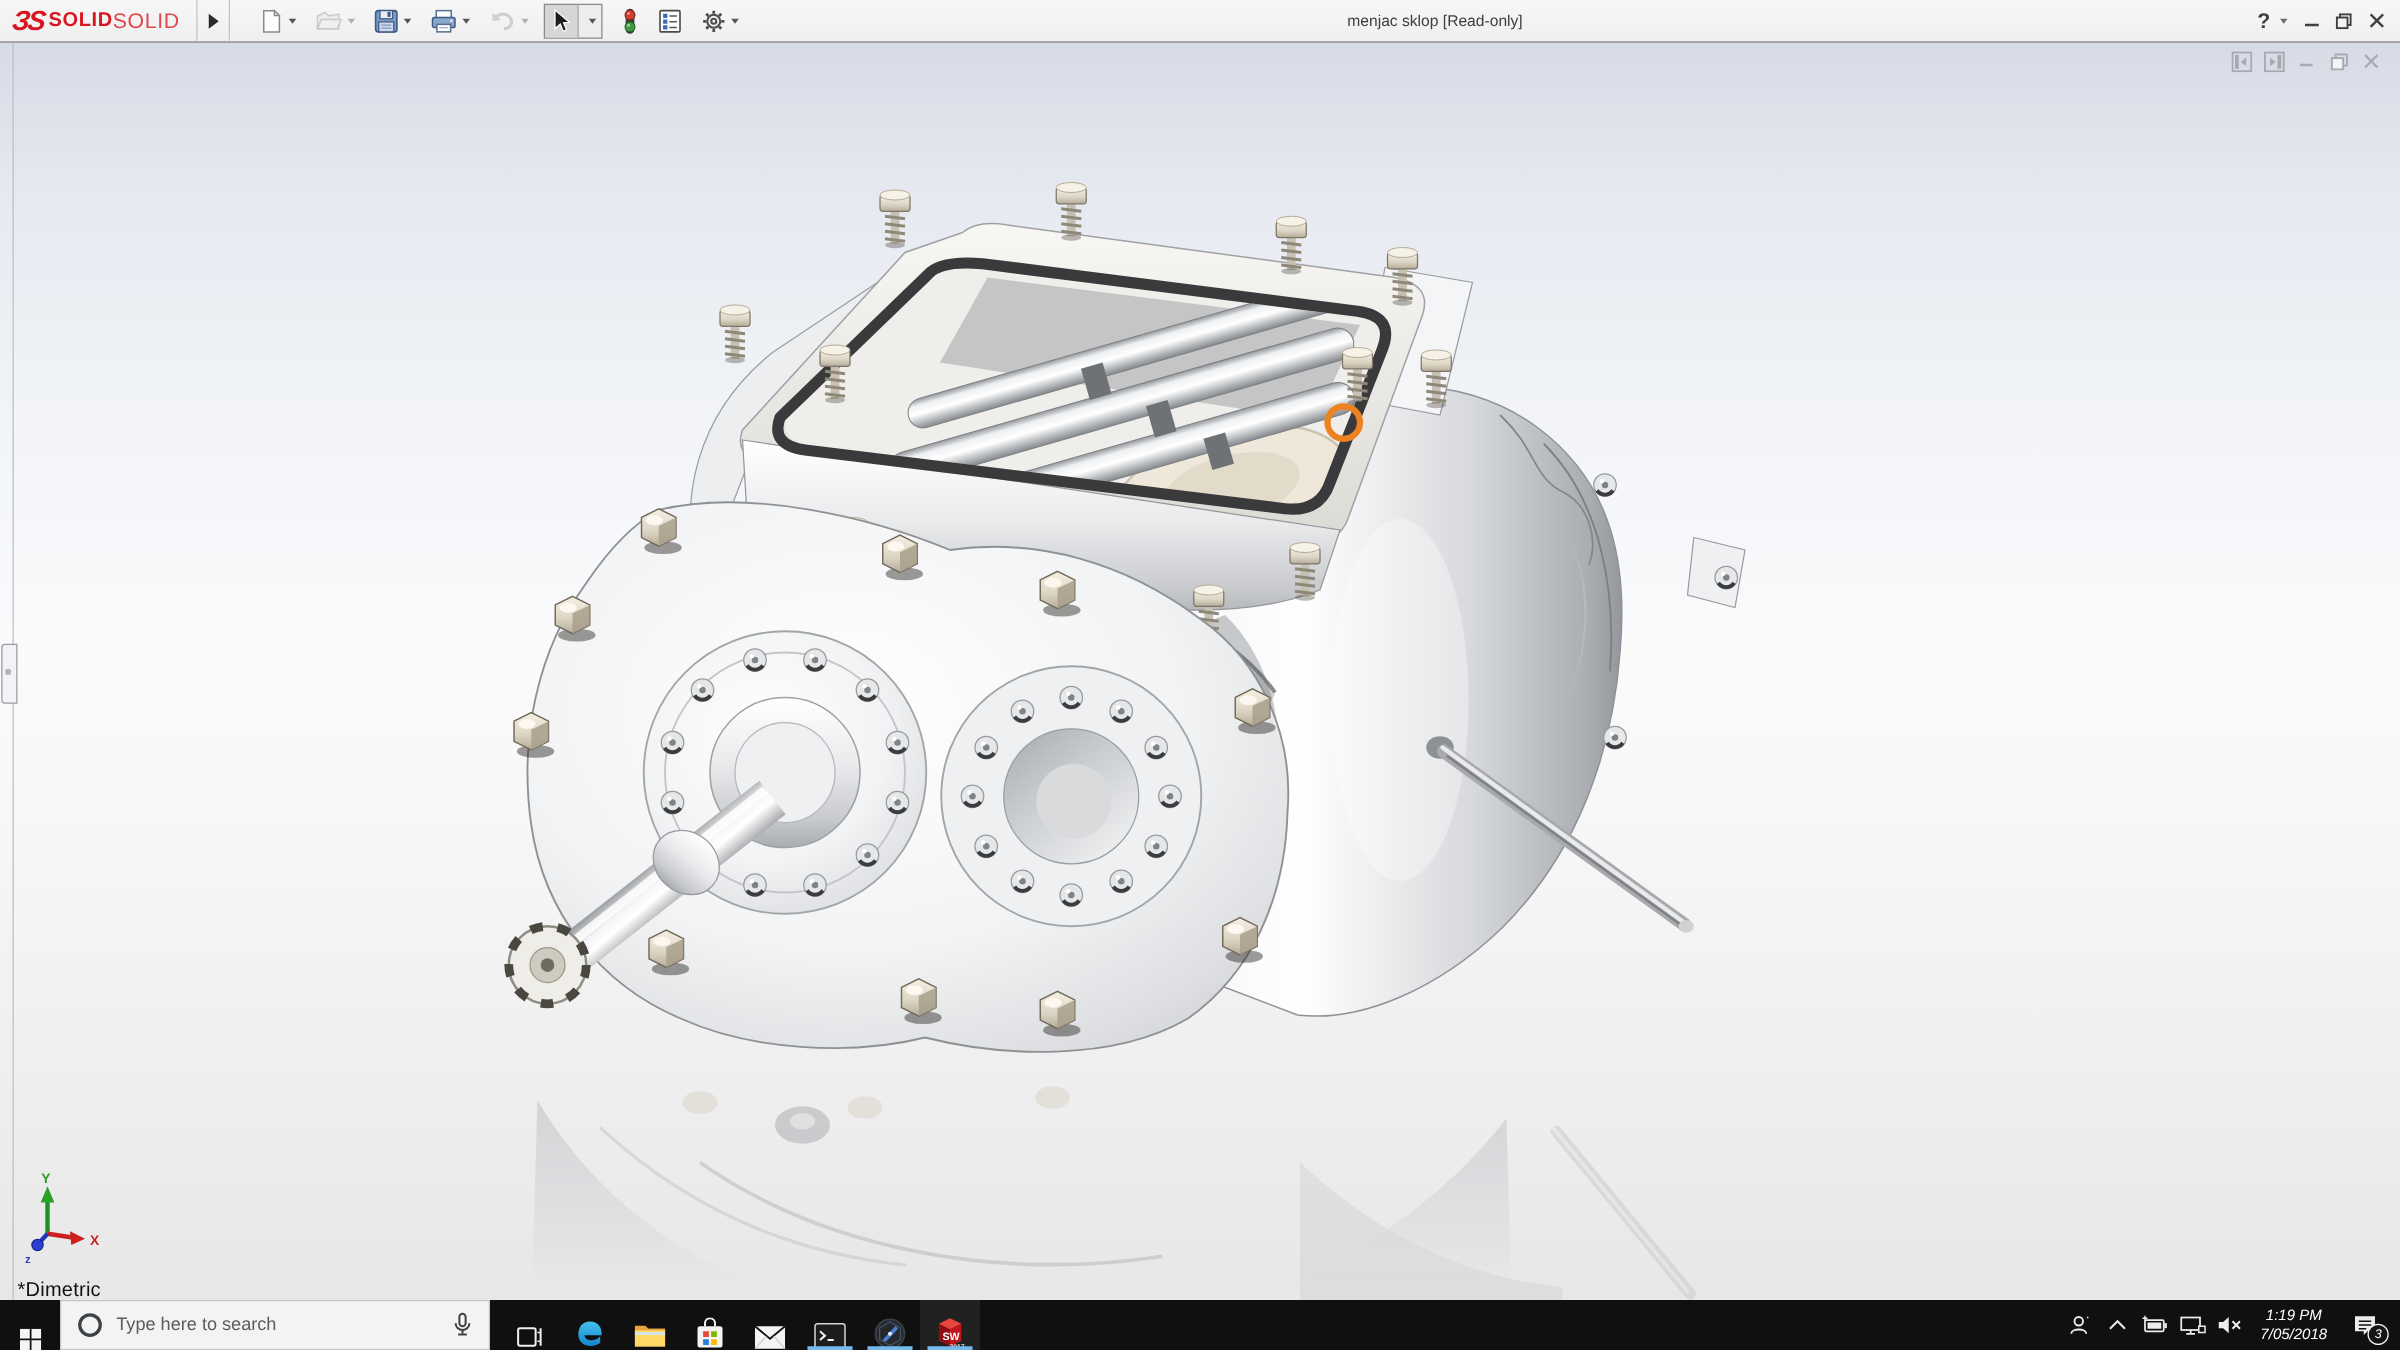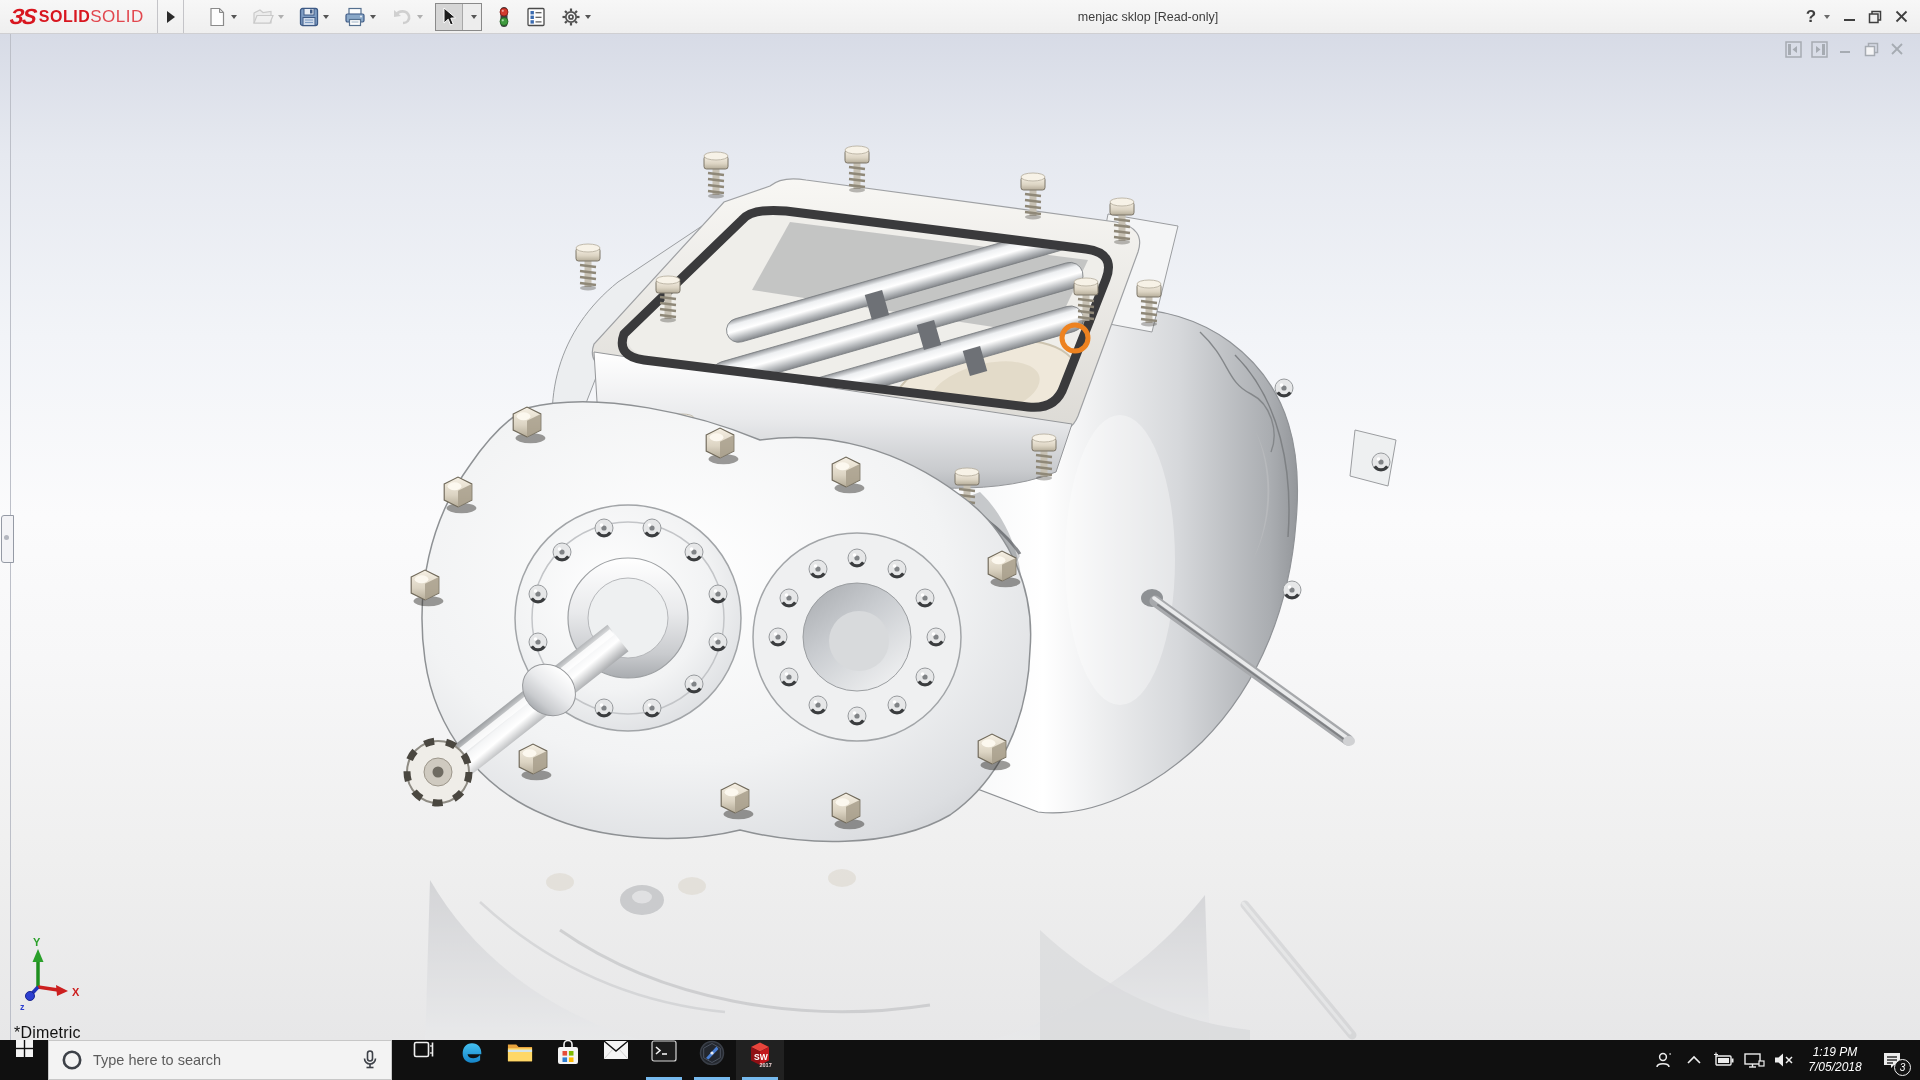--- a/index.html
+++ b/index.html
@@ -38,21 +38,21 @@
   .doc-controls{position:absolute;right:10px;top:5px;display:flex;align-items:center;z-index:30;}
   .dc-btn{width:26px;height:20px;display:flex;align-items:center;justify-content:center;cursor:pointer;}
   .splitter{position:absolute;left:10px;top:0;bottom:0;width:1px;background:#bcbfc8;}
   .panel-tab{position:absolute;left:1px;top:481px;width:11px;height:46px;background:#f3f3f6;
     border:1px solid #959aa5;border-radius:3px 0 0 3px;}
   .panel-tab::after{content:"";position:absolute;left:2px;top:19px;width:5px;height:5px;border-radius:50%;background:#b3b6bf;}
   .view-label{position:absolute;left:14px;top:990px;font-size:16px;color:#111;letter-spacing:.2px;}
 
   
   .taskbar{position:absolute;left:0;top:1040px;width:1920px;height:40px;background:#101010;z-index:50;display:flex;align-items:stretch;}
-  .tb-slot{width:48px;display:flex;align-items:flex-start;justify-content:center;position:relative;cursor:pointer;}
+  .tb-slot{width:48px;display:flex;align-items:flex-end;justify-content:center;position:relative;cursor:pointer;}
   .tb-slot.active{background:#212121;}
   .run-indicator{position:absolute;left:6px;right:6px;bottom:0;height:3px;background:#76b9ed;}
   .searchbox{width:342px;background:#f3f3f3;border:1px solid #c7c7c7;display:flex;align-items:center;cursor:text;}
   .searchbox input{flex:1;border:none;background:transparent;outline:none;font-size:14.5px;color:#333;
     font-family:"Liberation Sans",sans-serif;padding:0 4px;}
   .searchbox input::placeholder{color:#5c5c5c;}
   .search-ico{margin:0 6px 0 12px;}
   .mic-ico{margin:0 12px 0 4px;}
   .tb-spacer{flex:1;}
   .tray{display:flex;align-items:center;font-style:italic;}

